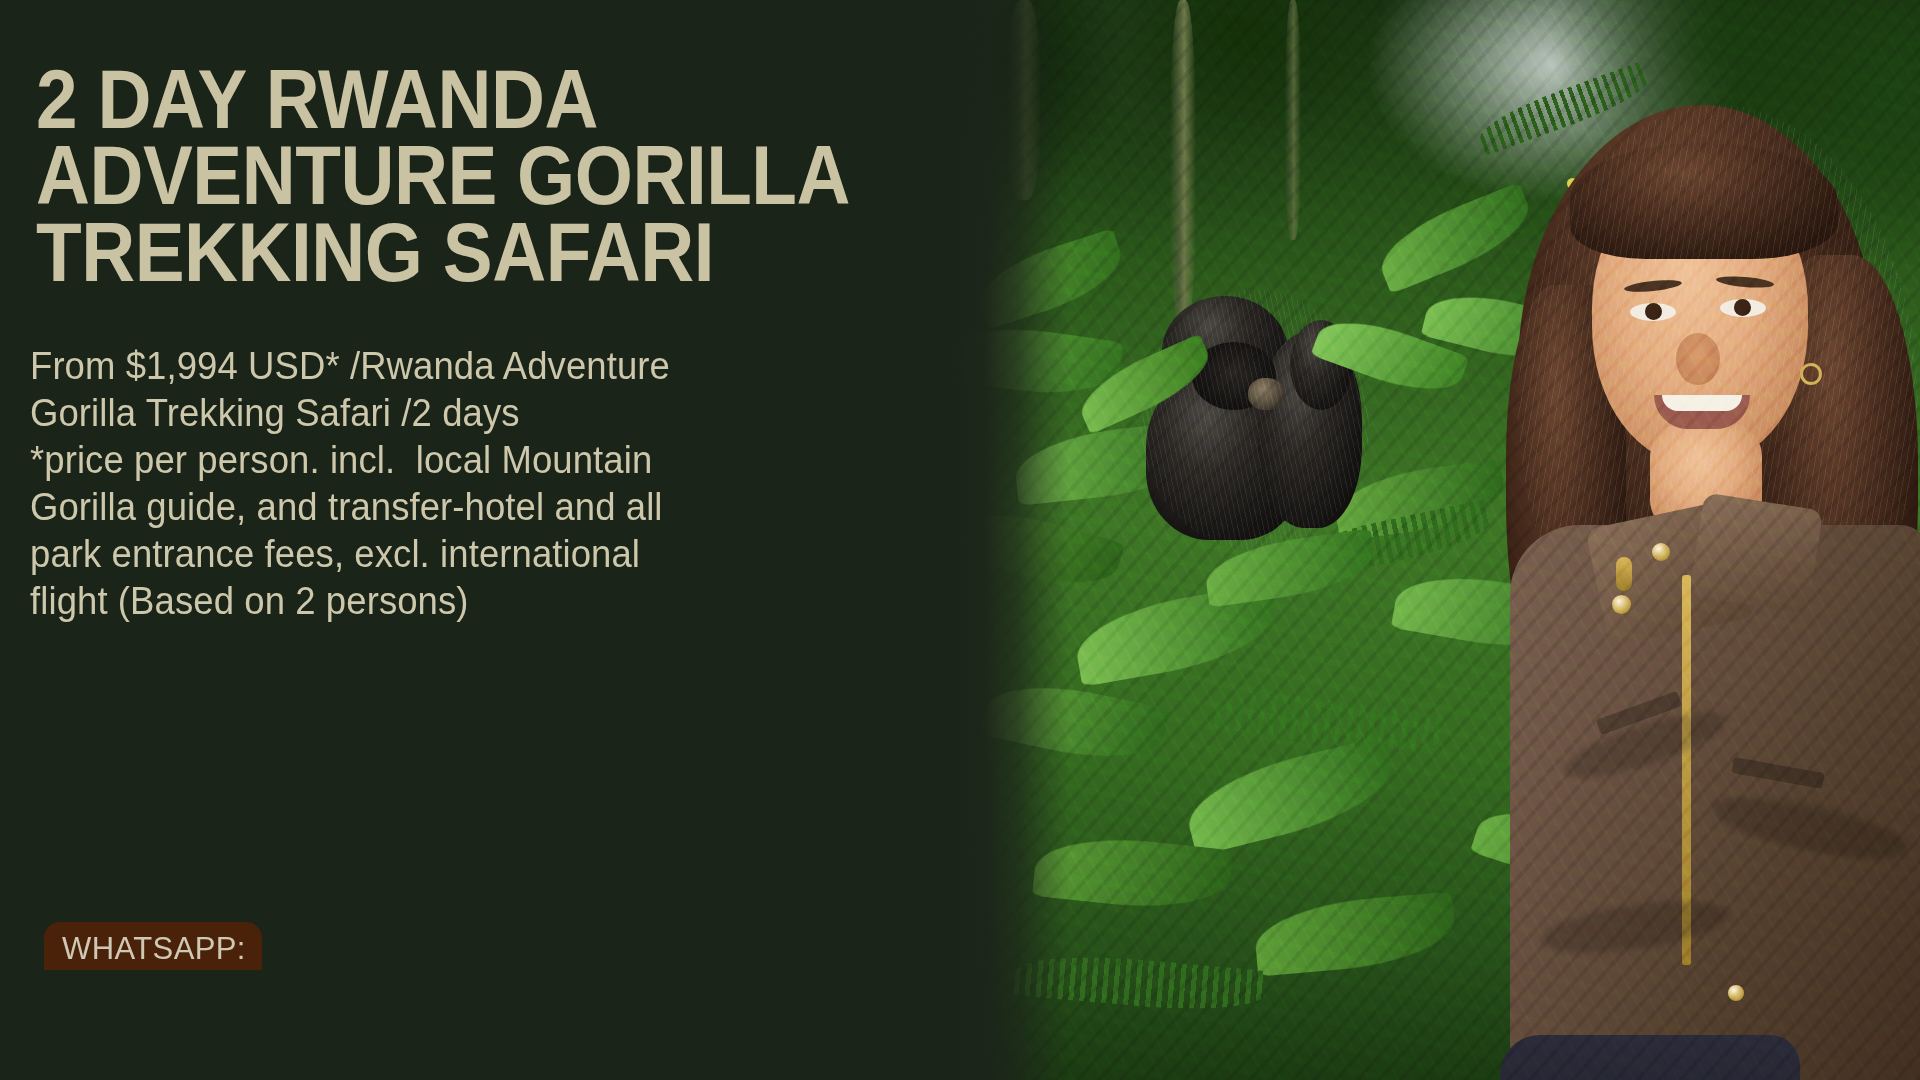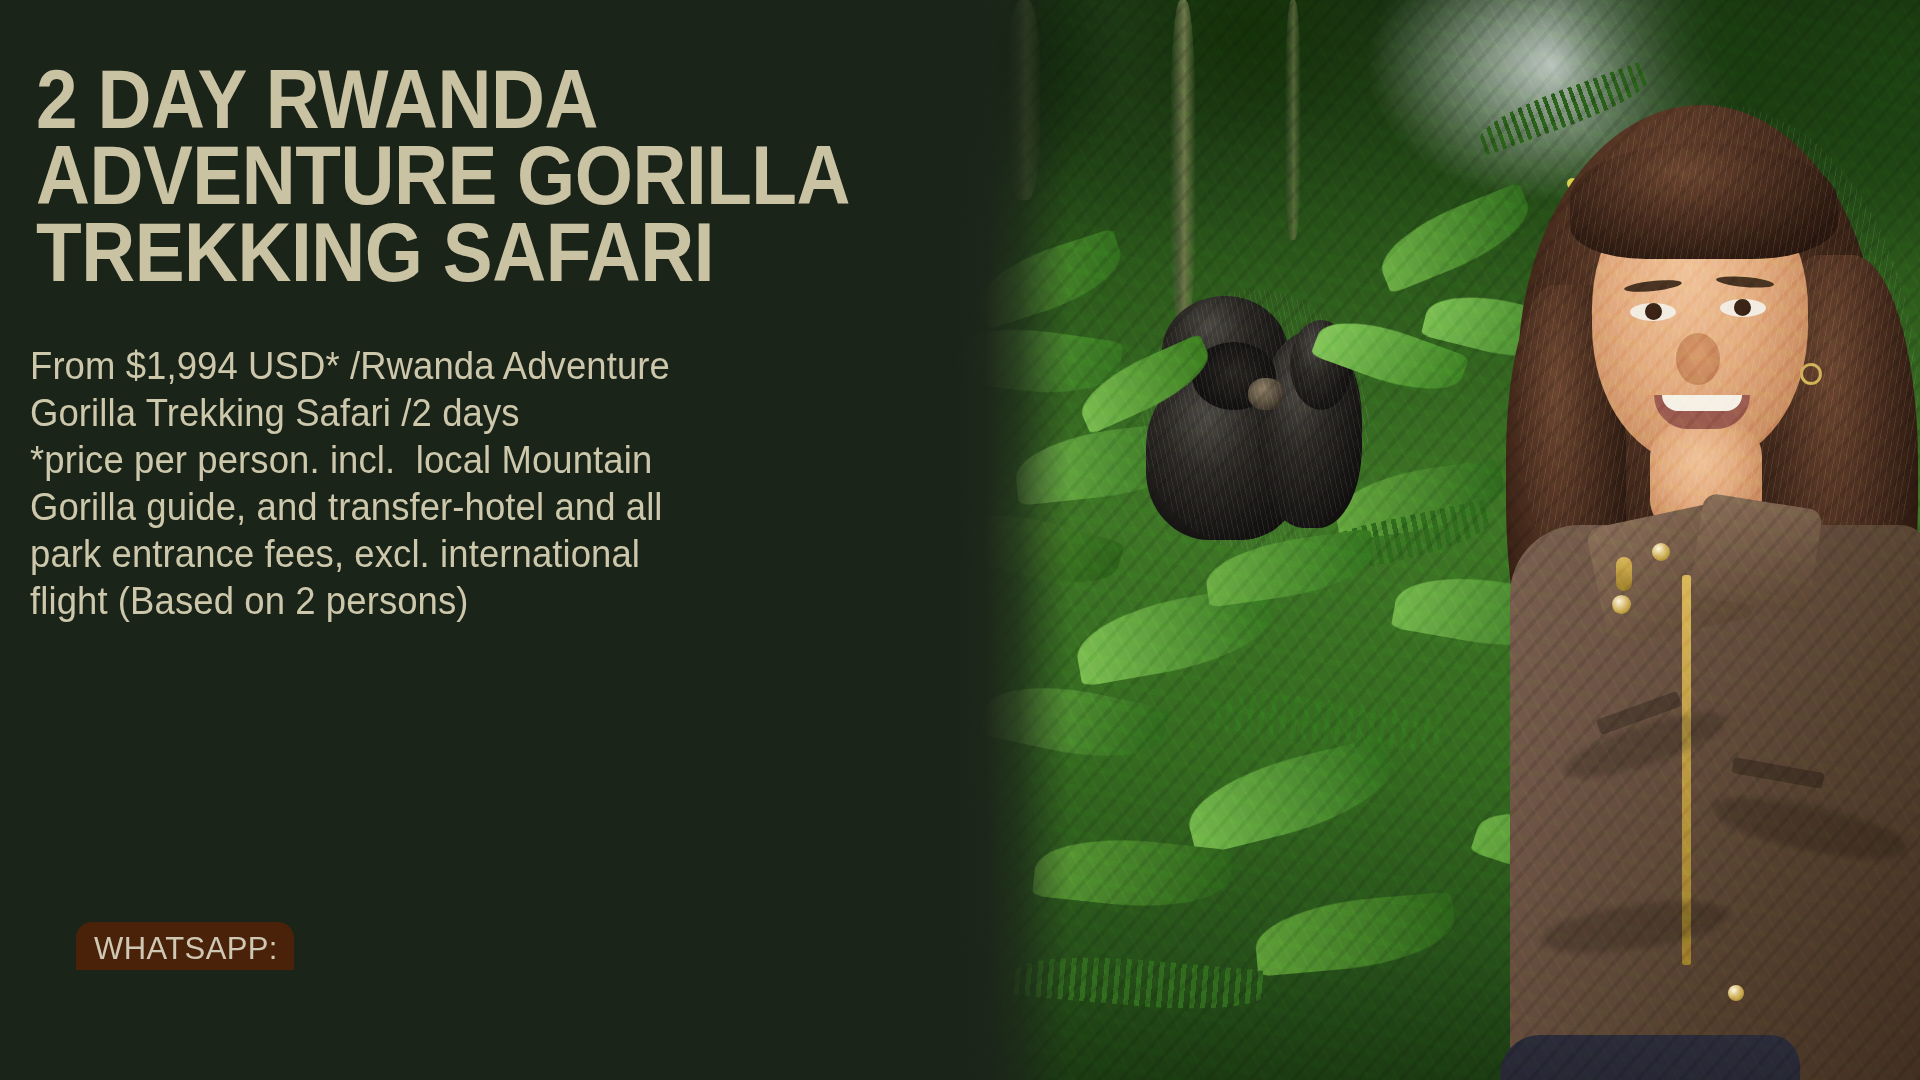--- a/index.html
+++ b/index.html
@@ -90,21 +90,21 @@
   #subcopy{
     position:absolute;left:30px;top:343px;width:720px;
     color:#cdc8ab;
     font-family:"Liberation Sans",sans-serif;
     font-weight:400;font-size:38px;line-height:1.235;
     letter-spacing:.1px;
     transform:scaleX(.96);transform-origin:left top;
     white-space:pre-wrap;
   }
   
-  #whatsapp{position:absolute;left:44px;top:922px;width:470px;margin-left:32px;}
+  #whatsapp{position:absolute;left:44px;top:922px;width:470px;}
   #whatsapp .wa-line{
     display:table;background:#4a2209;color:#cfc8b4;
     font-family:"Liberation Sans",sans-serif;
     font-size:31px;line-height:1.0;font-weight:400;letter-spacing:.4px;
   }
   #whatsapp .wa-l1{padding:11px 16px 6px 18px;border-radius:16px 16px 0 0;}
   #whatsapp .wa-l2{padding:4px 16px 12px 18px;border-radius:0 16px 16px 16px;margin-top:-2px;}
 </style>
 </head>
 <body>

